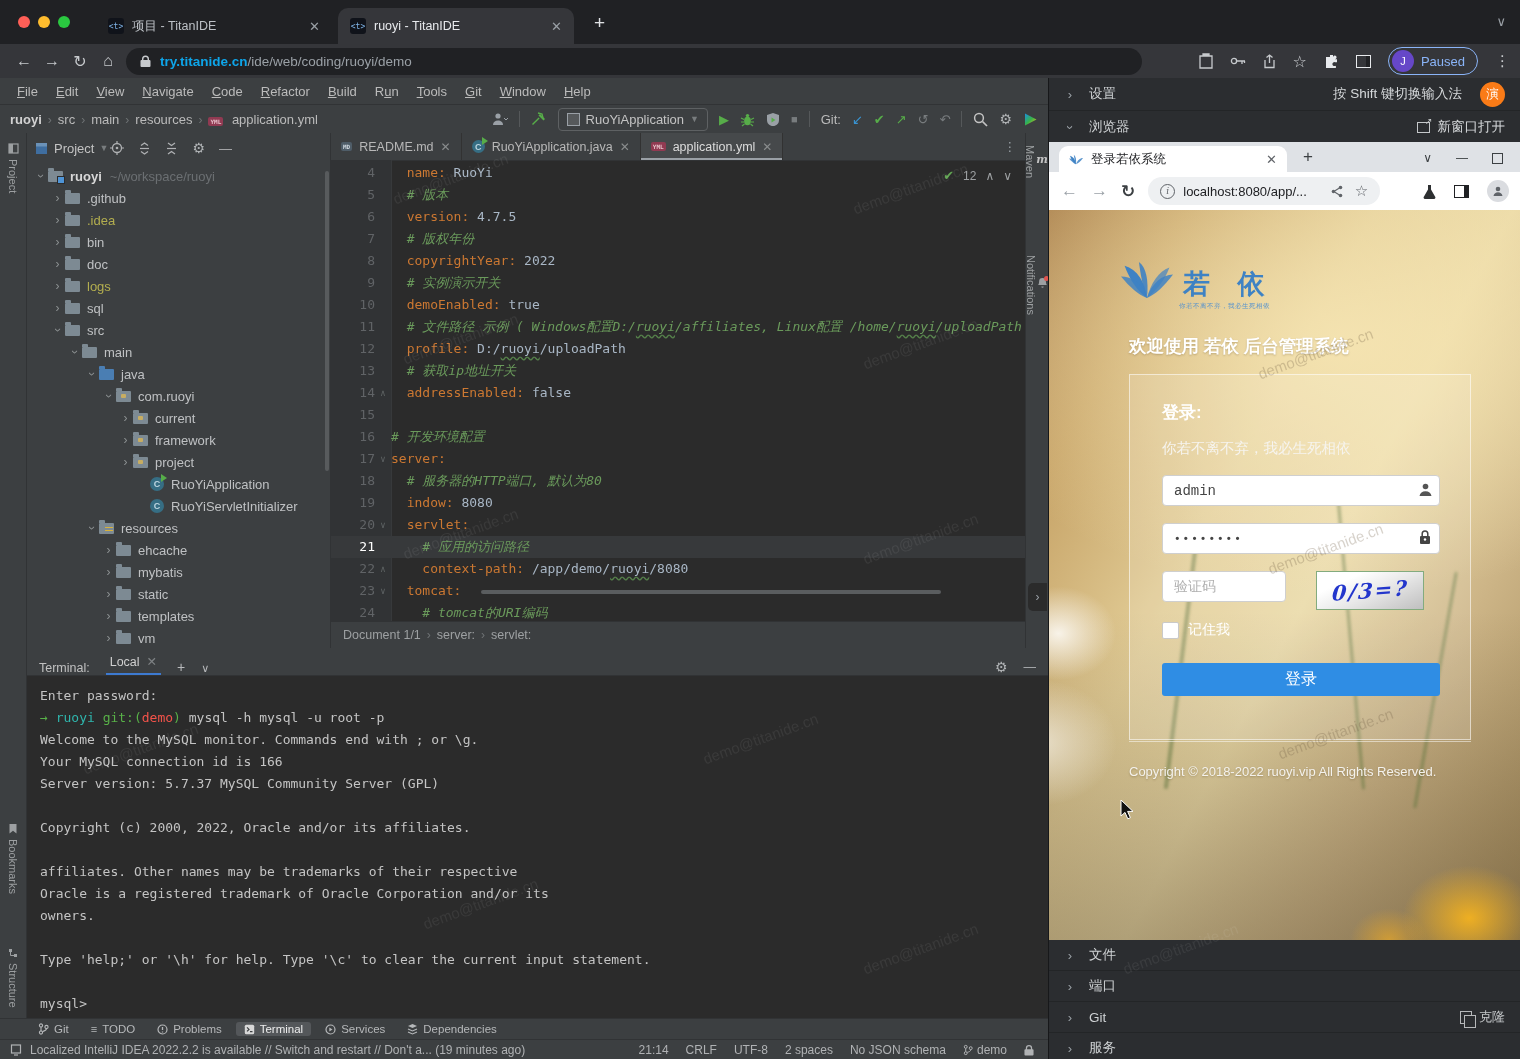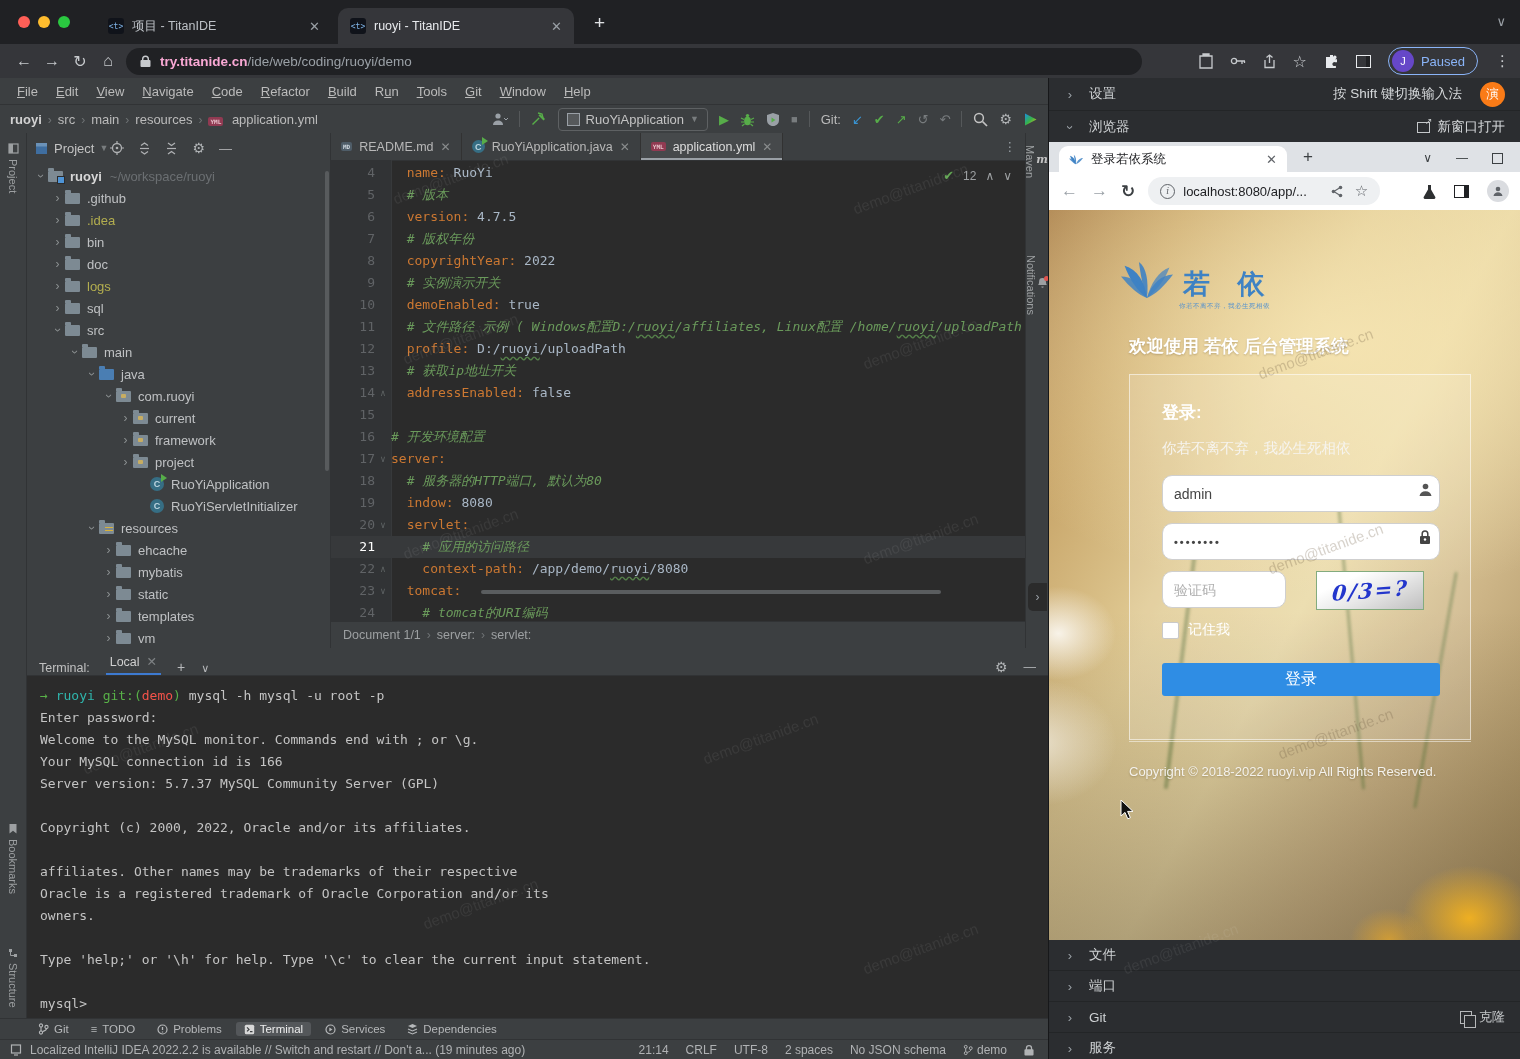--- a/index.html
+++ b/index.html
@@ -16,21 +16,21 @@
   .fv{width:16px;height:16px;background:#10131a;border-radius:3px;color:#7fb4e8;font-size:8px;
     display:flex;align-items:center;justify-content:center;flex:none;font-family:"DejaVu Sans Mono",monospace}
   .ctab .ttl{white-space:nowrap;overflow:hidden;flex:1}
   .ctab .x{color:#9aa0a6;font-size:13px}
   .newtab{position:absolute;left:594px;top:12px;color:#dfe1e4;font-size:19px}
   .tabsearch{position:absolute;right:14px;top:14px;color:#9aa0a6;font-size:13px}
   .cbar{position:absolute;top:44px;left:0;width:100%;height:34px;background:#35363a;display:flex;align-items:center;padding:0 10px;box-sizing:border-box}
   .nvi{width:28px;text-align:center;font-size:16px;color:#c7cacd;flex:none}
   .urlpill{height:27px;background:#202124;border-radius:14px;width:1016px;display:flex;align-items:center;
     padding:0 14px;gap:9px;font-size:13.5px;box-sizing:border-box;margin-left:4px}
-  .urlpill .host{color:#f9a8d4;font-weight:bold}.urlpill .path{color:#9aa0a6}
+  .urlpill .host{color:#0ea5e9;font-weight:bold}.urlpill .path{color:#9aa0a6}
   .cicons{margin-left:auto;display:flex;align-items:center;gap:17px;color:#c7cacd}
   .pchip{display:flex;align-items:center;gap:7px;border:1px solid #8ab4f8;border-radius:15px;padding:2px 12px 2px 3px}
   .pav{width:22px;height:22px;border-radius:50%;background:#6647c8;color:#fff;font-size:11px;display:flex;align-items:center;justify-content:center}
   .paused{color:#8ab4f8;font-size:13px}
   .dots{font-size:15px;color:#c7cacd}
   svg.ic{display:block}
   
   .ide{position:absolute;left:0;top:78px;width:1048px;height:981px;background:#3c3f41;color:#bbb}
   .menubar{height:26px;display:flex;align-items:center;padding-left:8px;font-size:13px;border-bottom:1px solid #313335}
   .mi{padding:0 9px}
@@ -160,22 +160,22 @@
       linear-gradient(118deg,#ad8450 0%,#c7a468 16%,#e2cd97 38%,#ead9a6 54%,#cdb587 74%,#a08758 100%)}
   .blade{position:absolute;background:rgba(96,116,62,.55);filter:blur(1.5px);border-radius:2px}
   .rylogo{position:absolute;left:72px;top:52px;display:flex;align-items:flex-end;gap:10px}
   .brandtxt{color:#3e82c4;font-size:27px;font-weight:bold;letter-spacing:10px;line-height:1}
   .brandsub{position:absolute;left:130px;top:92px;color:#5a94cc;font-size:6.5px;letter-spacing:.5px}
   .welcome{position:absolute;left:80px;top:124px;color:#fff;font-size:17.5px;font-weight:bold;text-shadow:0 1px 2px rgba(90,70,30,.3)}
   .lpanel{position:absolute;left:80px;top:164px;width:342px;height:366px;background:rgba(255,255,255,.13);
     border:1px solid rgba(255,255,255,.55);box-sizing:border-box}
   .llogin{position:absolute;left:32px;top:26px;color:#fff;font-size:17px;font-weight:bold}
   .lslogan{position:absolute;left:32px;top:64px;color:#f6f4ef;font-size:14.5px}
-  .linput{position:absolute;left:32px;width:278px;height:37px;background:#fff;border:1px solid #cfcfcf;border-radius:10px;
-    box-sizing:border-box;font-size:14px;color:#444;padding:0 30px 0 11px;font-family:Liberation Sans, sans-serif;outline:none}
+  .linput{position:absolute;left:32px;width:278px;height:31px;background:#fff;border:1px solid #cfcfcf;border-radius:4px;
+    box-sizing:border-box;font-size:14px;color:#444;padding:0 30px 0 11px;font-family:Liberation Mono, monospace;outline:none}
   .linput::placeholder{color:#b0b0b0}
   .inico{position:absolute;color:#555}
   .pwd{letter-spacing:2px;font-weight:bold;font-size:11px}
   .capin{width:124px !important}
   .capimg{position:absolute;left:186px;top:196px;width:106px;height:37px;border:1px solid #83ab7e;
     background:linear-gradient(155deg,#ffffff 25%,#e8e8e8 55%,#bfbfbf 100%);display:flex;align-items:center;justify-content:center}
   .captxt{font-family:"DejaVu Serif",serif;font-style:italic;font-weight:bold;font-size:21px;color:#2336cc;
     transform:rotate(-4deg) skewX(-8deg);letter-spacing:2px}
   .remember{position:absolute;left:32px;top:246px;display:flex;align-items:center;gap:9px;color:#fff;font-size:14px}
   .cb{appearance:none;-webkit-appearance:none;width:17px;height:17px;background:#fff;border:1px solid #c9c9c9;border-radius:2px;margin:0}
@@ -668,22 +668,22 @@
             <span class="x">✕</span>
         </span>
         <span class="thbtn">+</span>
         <span class="thbtn" style="font-size:11px">∨</span>
         <span class="thr">
           <span style="font-size:14px">⚙</span>
           <span>—</span>
         </span>
       </div>
       <div class="termb" id="terminal-lines">
+          <div><span class="tw">Enter password: </span></div>
           <div><span class="tg">→  </span><span class="tcy">ruoyi </span><span class="tg">git:(</span><span class="tr">demo</span><span class="tg">) </span><span class="tw">mysql -h mysql -u root -p</span></div>
-          <div><span class="tw">Enter password: </span></div>
           <div><span class="tw">Welcome to the MySQL monitor.  Commands end with ; or \g.</span></div>
           <div><span class="tw">Your MySQL connection id is 166</span></div>
           <div><span class="tw">Server version: 5.7.37 MySQL Community Server (GPL)</span></div>
           <div>&nbsp;</div>
           <div><span class="tw">Copyright (c) 2000, 2022, Oracle and/or its affiliates.</span></div>
           <div>&nbsp;</div>
           <div><span class="tw">affiliates. Other names may be trademarks of their respective</span></div>
           <div><span class="tw">Oracle is a registered trademark of Oracle Corporation and/or its</span></div>
           <div><span class="tw">owners.</span></div>
           <div>&nbsp;</div>

